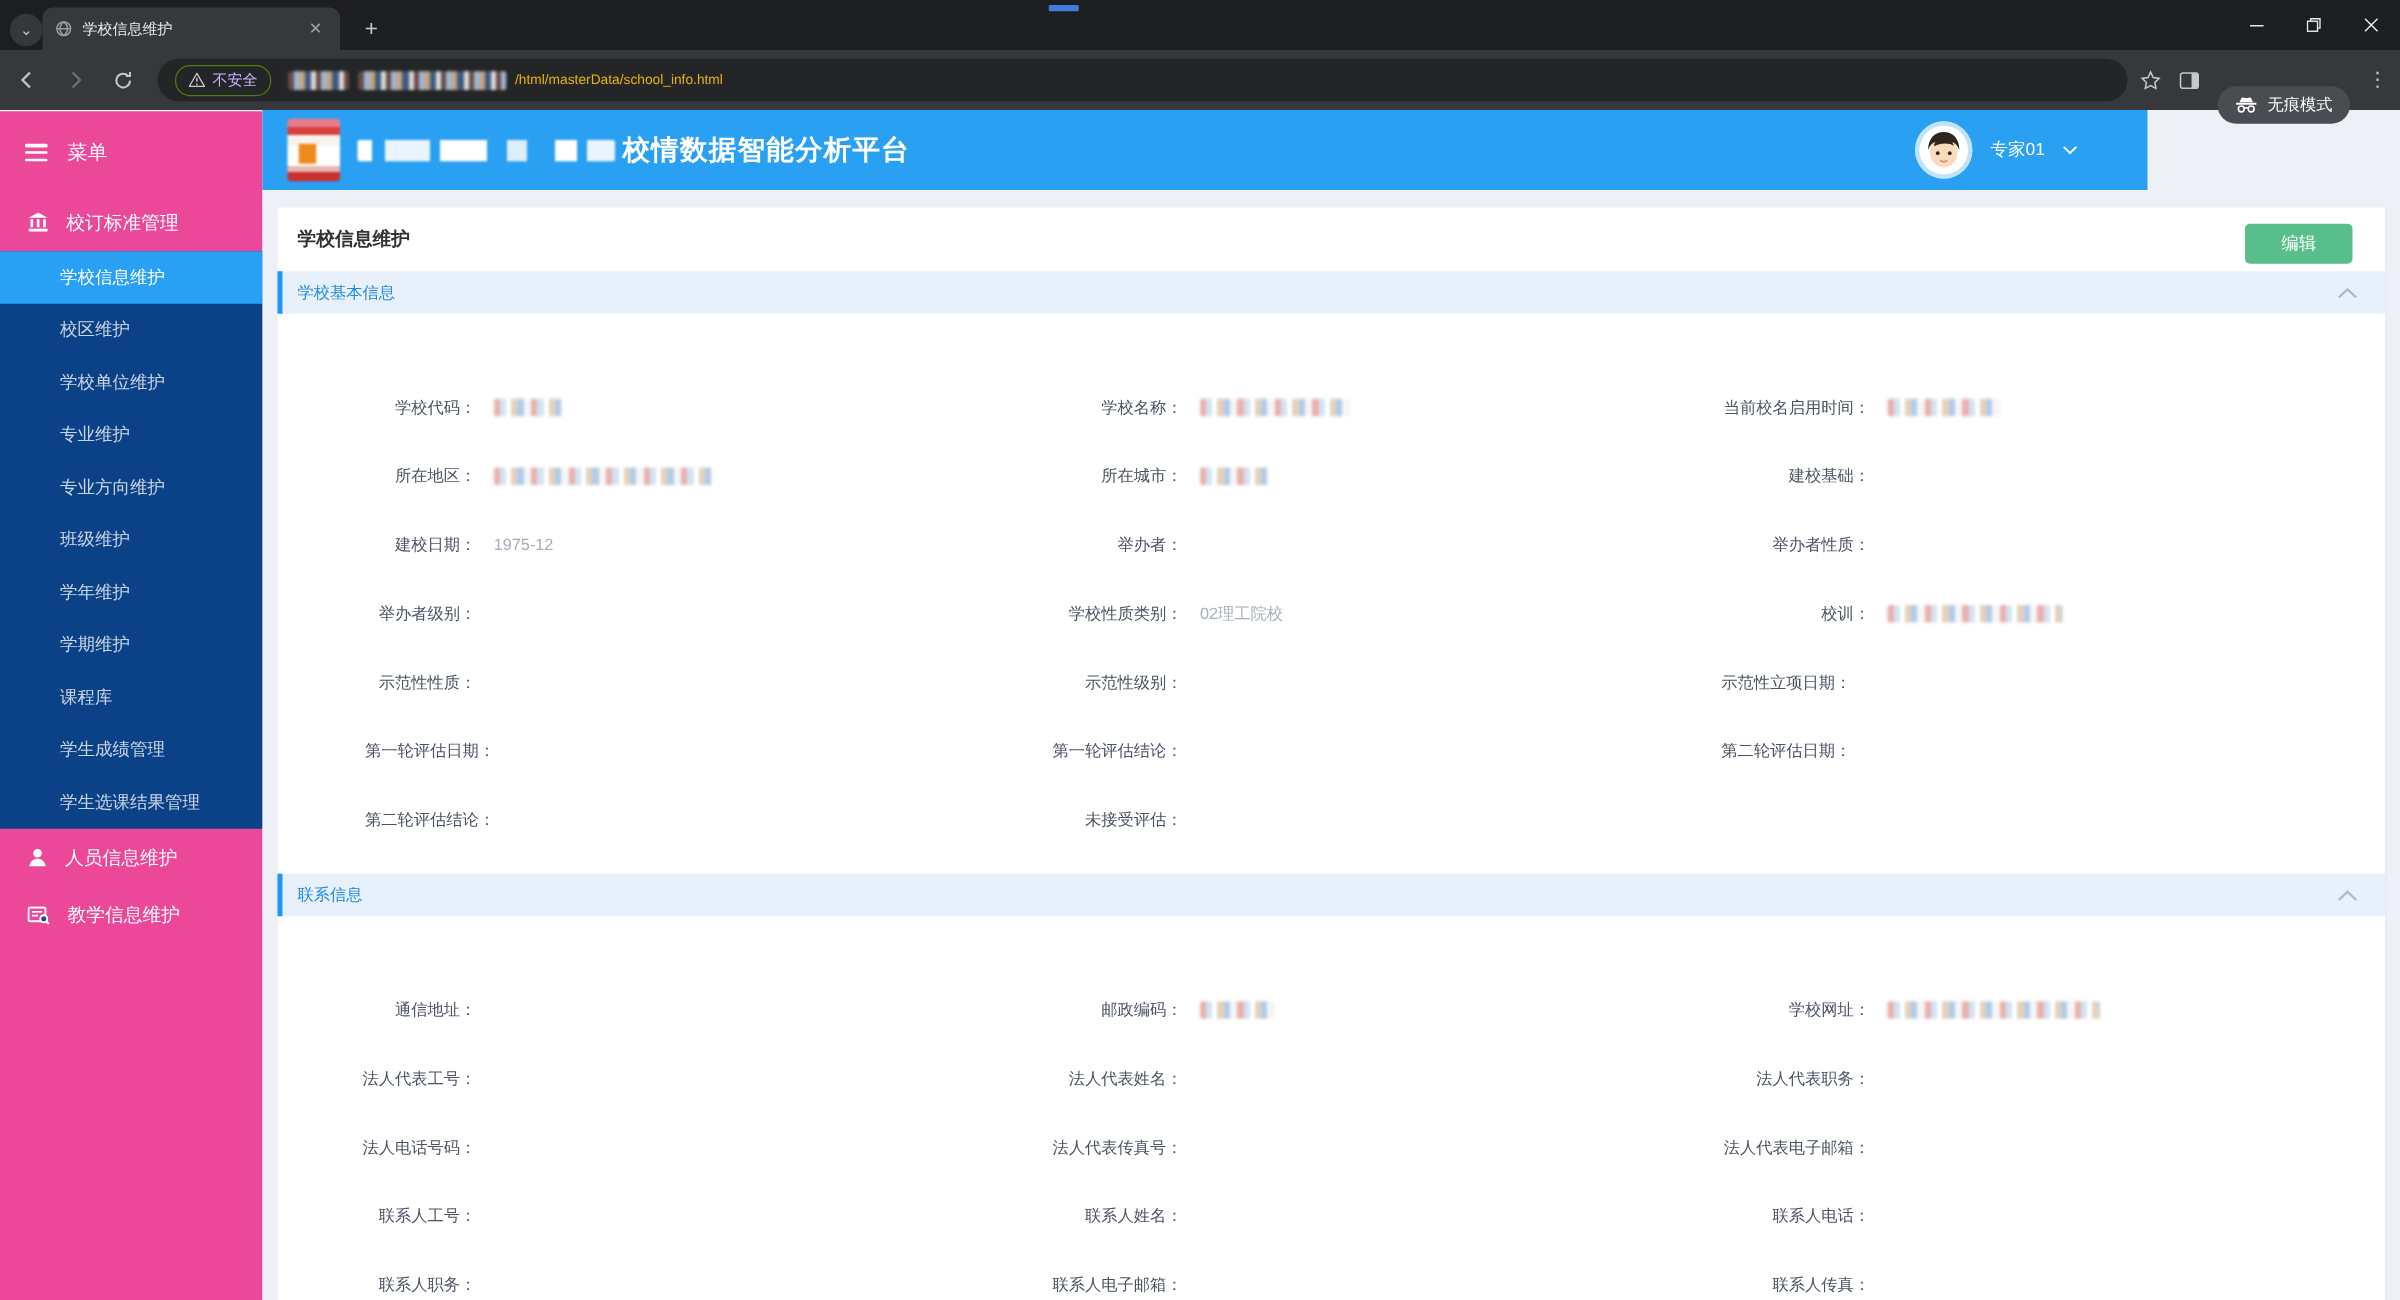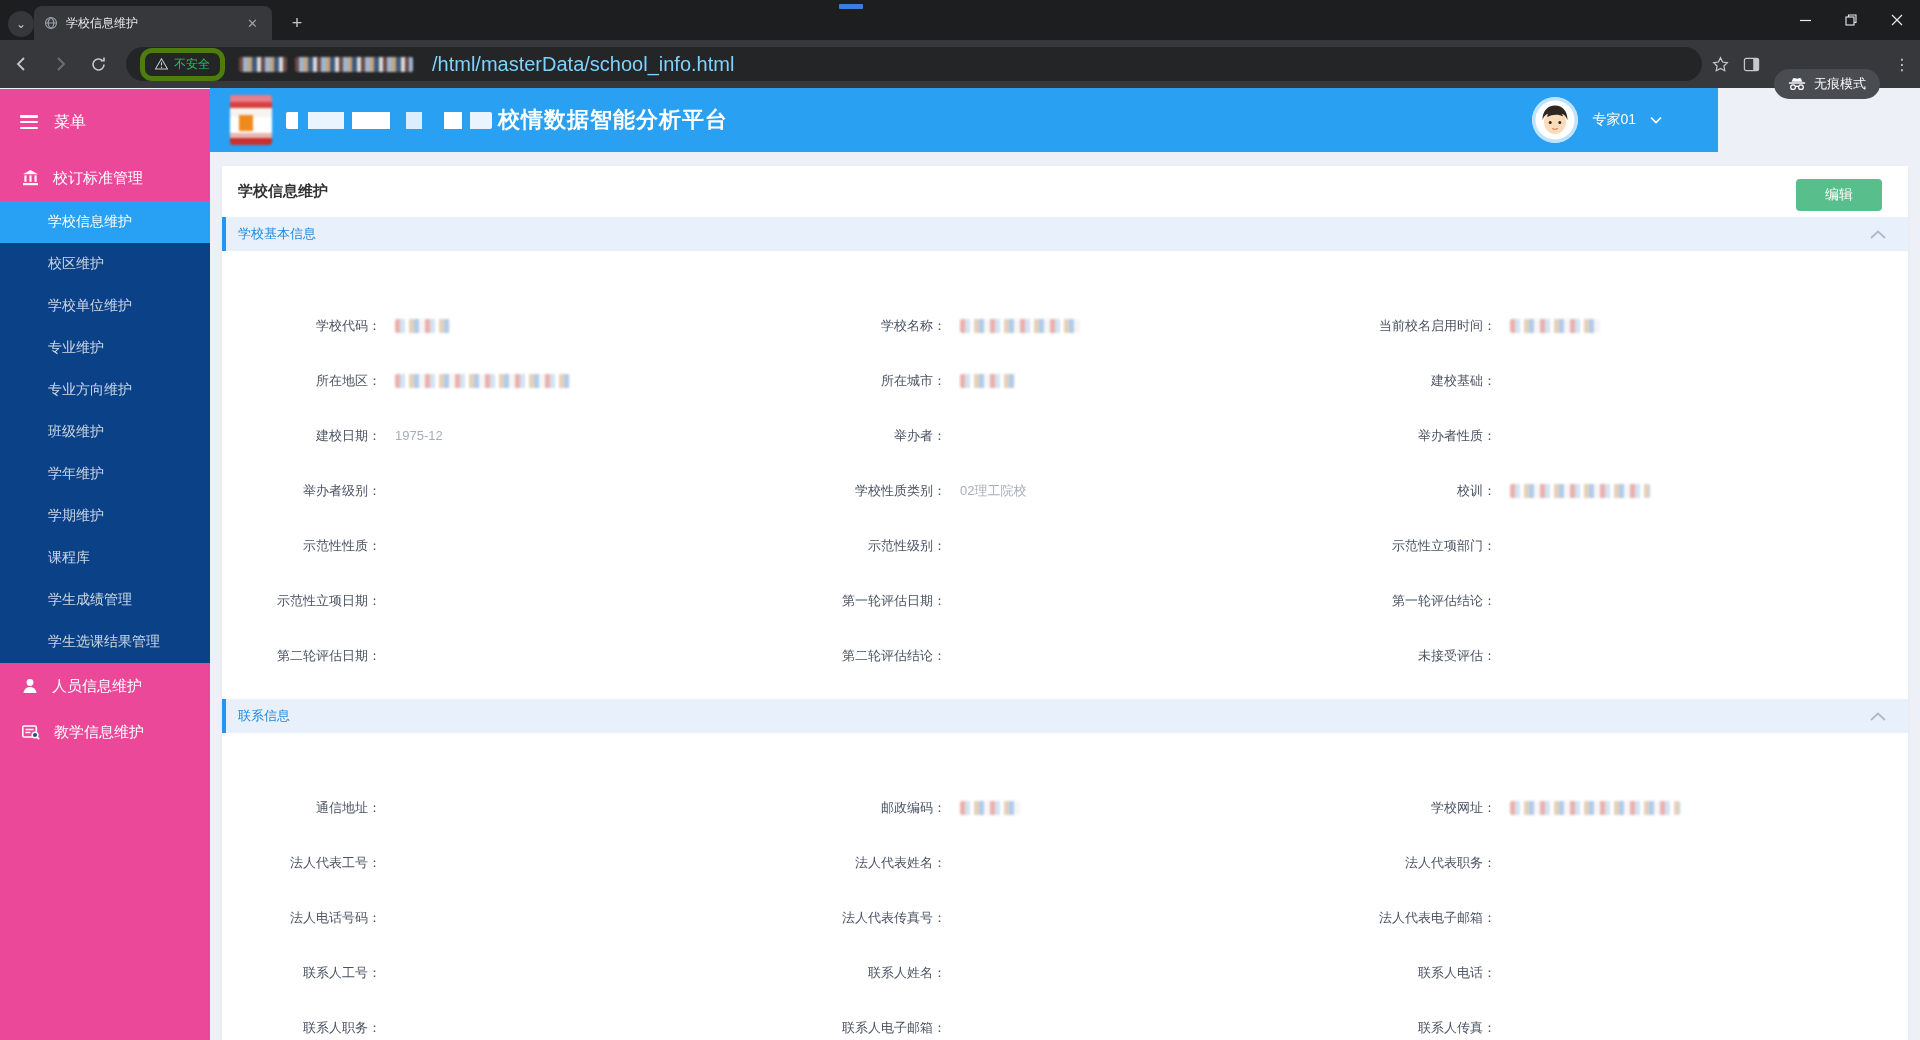--- a/index.html
+++ b/index.html
@@ -17,22 +17,22 @@
   .tab .tab-title{flex:1;white-space:nowrap;overflow:hidden}
   .tab .tab-close{color:#9aa0a6;font-size:13px;padding:2px 4px;border-radius:8px}
   .newtab-btn{position:absolute;left:284px;top:10px;width:26px;height:26px;color:#c6c9cc;font-size:18px;
     display:flex;align-items:center;justify-content:center;border-radius:13px;}
   .win-controls{position:absolute;right:0;top:0;height:40px;display:flex;align-items:center;}
   .win-btn{width:46px;height:40px;display:flex;align-items:center;justify-content:center;color:#e8eaed;}
 
   .toolbar{position:absolute;left:0;top:40px;width:1920px;height:48px;background:#36383c;display:flex;align-items:center;}
   .nav-btn{width:32px;height:32px;margin-left:6px;display:flex;align-items:center;justify-content:center;border-radius:16px;}
   .omnibox{height:34px;flex:1;margin:0 10px 0 12px;background:#232527;border-radius:17px;display:flex;align-items:center;padding:0 14px;}
-  .sec-chip{display:flex;align-items:center;border:5px solid #4d7c0f;border-radius:12px;padding:3px 10px;color:#22c55e;font-size:12px;gap:6px}
-  .url-text{color:#7dd3fc;font-size:20px;margin-left:19px;white-space:nowrap}
+  .sec-chip{display:flex;align-items:center;border:1px solid #4d7c0f;border-radius:12px;padding:3px 10px;color:#c4b5fd;font-size:12px;gap:6px}
+  .url-text{color:#eab308;font-size:11px;margin-left:7px;white-space:nowrap}
   .toolbar-right{display:flex;align-items:center;gap:14px;margin-right:10px}
   .incog-badge{display:flex;align-items:center;gap:8px;background:#494c50;color:#fff;font-size:13px;
     border-radius:16px;padding:6px 14px;margin-top:40px;}
   .dots{color:#c6c9cc;font-size:16px;letter-spacing:0;line-height:5px;width:16px;text-align:center}
 
   
   .sidebar{position:absolute;left:0;top:89px;width:210px;height:952px;background:#ec4899;color:#fff;}
   .sb-menu{height:66px;display:flex;align-items:center;padding-left:20px;gap:16px;font-size:16px;}
   .sb-item{height:46px;display:flex;align-items:center;padding-left:22px;gap:14px;font-size:15px;color:#fff;}
   .sb-sub-block{background:#0b4187;}
@@ -309,23 +309,20 @@
           <div class="cell" data-col="2">
             <div class="f-label">校训：</div>
             <div class="px-redact" style="width: 140px;"></div>
           </div>
           <div class="cell" data-col="0">
             <div class="f-label">示范性性质：</div>
           </div>
           <div class="cell" data-col="1">
             <div class="f-label">示范性级别：</div>
           </div>
-          <div class="cell" data-col="2">
-            <div class="f-label">示范性立项部门：</div>
-          </div>
           <div class="cell" data-col="0">
             <div class="f-label">示范性立项日期：</div>
           </div>
           <div class="cell" data-col="1">
             <div class="f-label">第一轮评估日期：</div>
           </div>
           <div class="cell" data-col="2">
             <div class="f-label">第一轮评估结论：</div>
           </div>
           <div class="cell" data-col="0">

